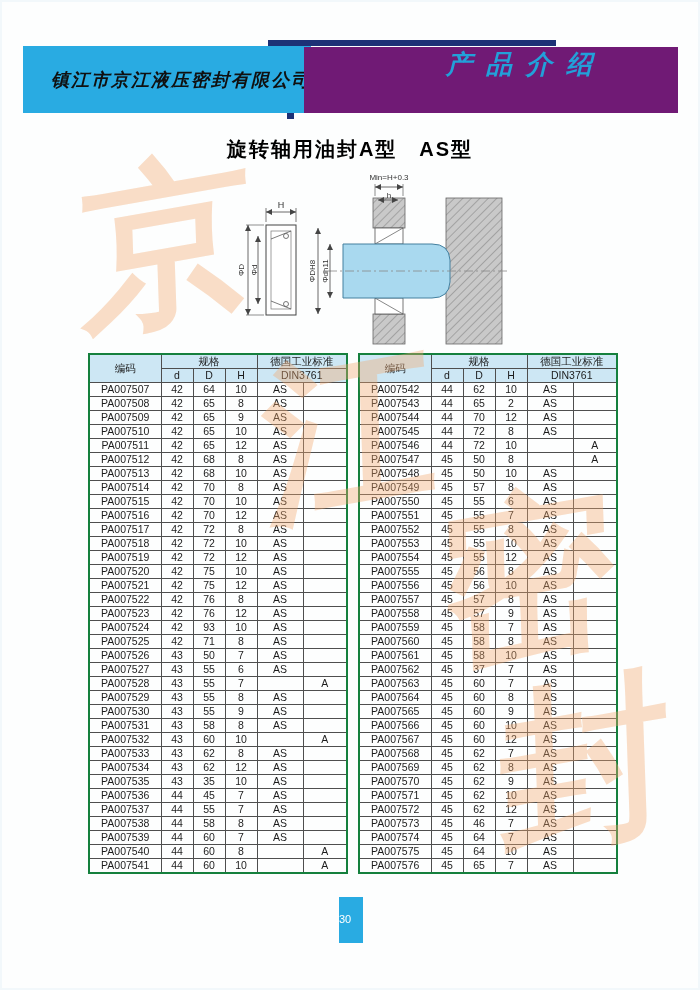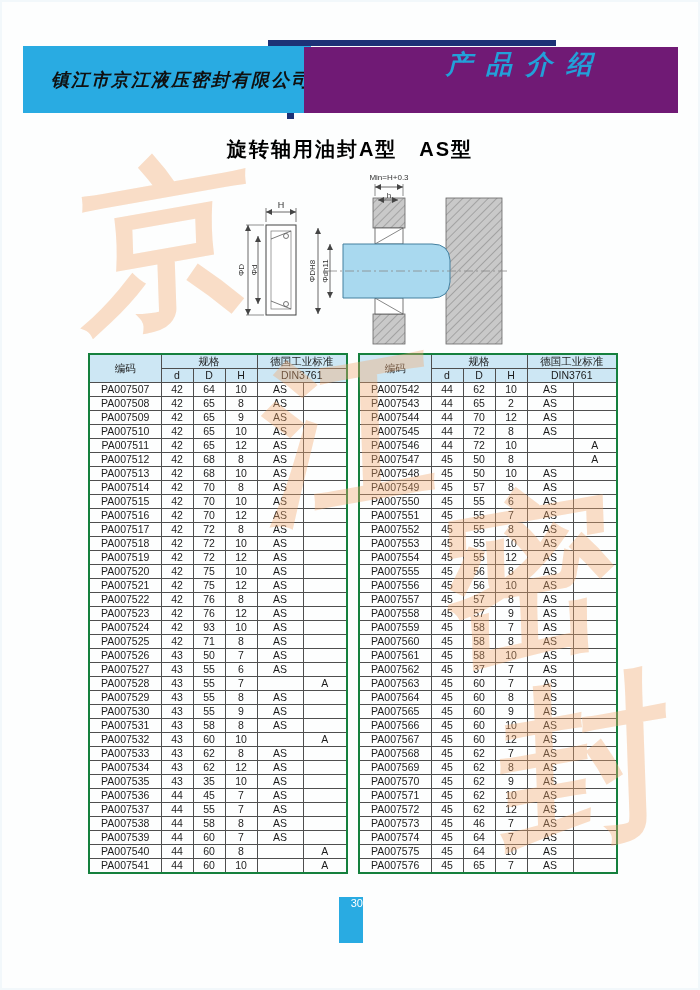--- a/index.html
+++ b/index.html
@@ -44,21 +44,21 @@
   .spec-table th,.spec-table td{border:1px solid #4e4e4e;padding:0;text-align:center;
               font-size:10.5px;color:#1c1c1c;height:13px;line-height:13px;
               overflow:hidden;white-space:nowrap;}
   .spec-table th{background:#cde7f4;font-weight:normal;}
   .spec-table td{background:transparent;}
   col.c-code{width:72px;} col.c-d{width:32px;} col.c-dd{width:32px;}
   col.c-h{width:32px;} col.c-as{width:46px;} col.c-a{width:44px;}
 
   
   .pagenum{position:absolute;left:339px;top:897px;width:24px;height:46px;background:#29abe2;
-           color:#ffffff;font-size:11px;text-align:right;padding-top:0;box-sizing:border-box;}
+           color:#ffffff;font-size:11px;text-align:left;padding-top:16px;box-sizing:border-box;}
 </style>
 </head>
 <body>
 
 <div class="page">
 
   <div class="navy-top-bar"></div>
   <div class="stripe-a"></div>
   <div class="stripe-b"></div>
   <div class="band-cyan">

